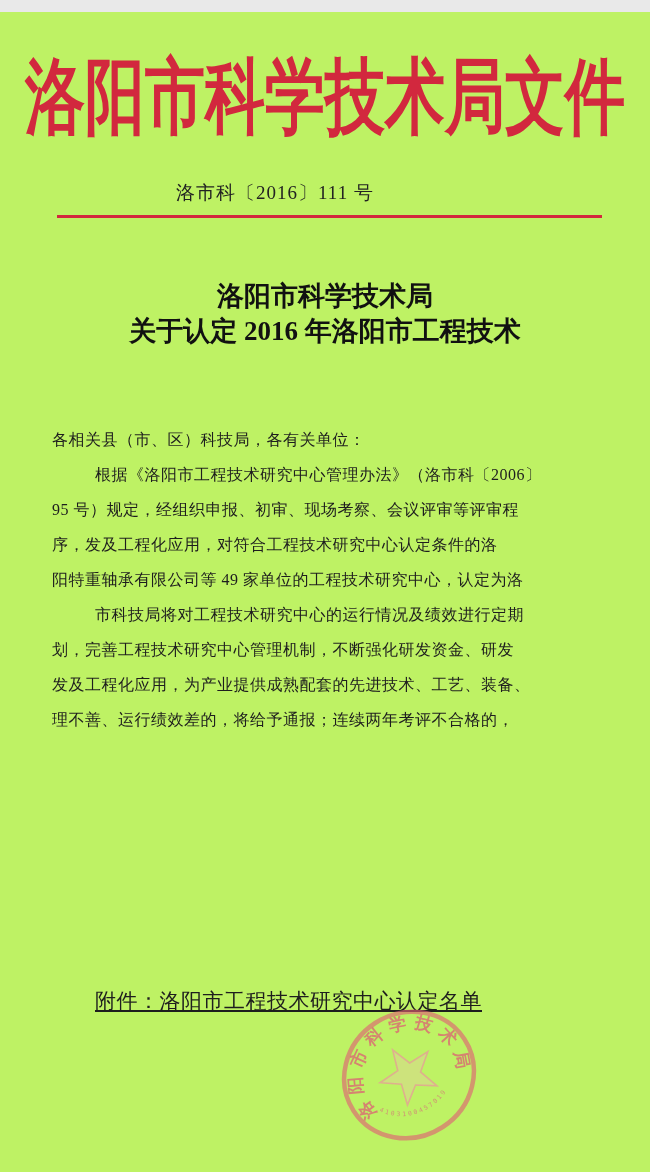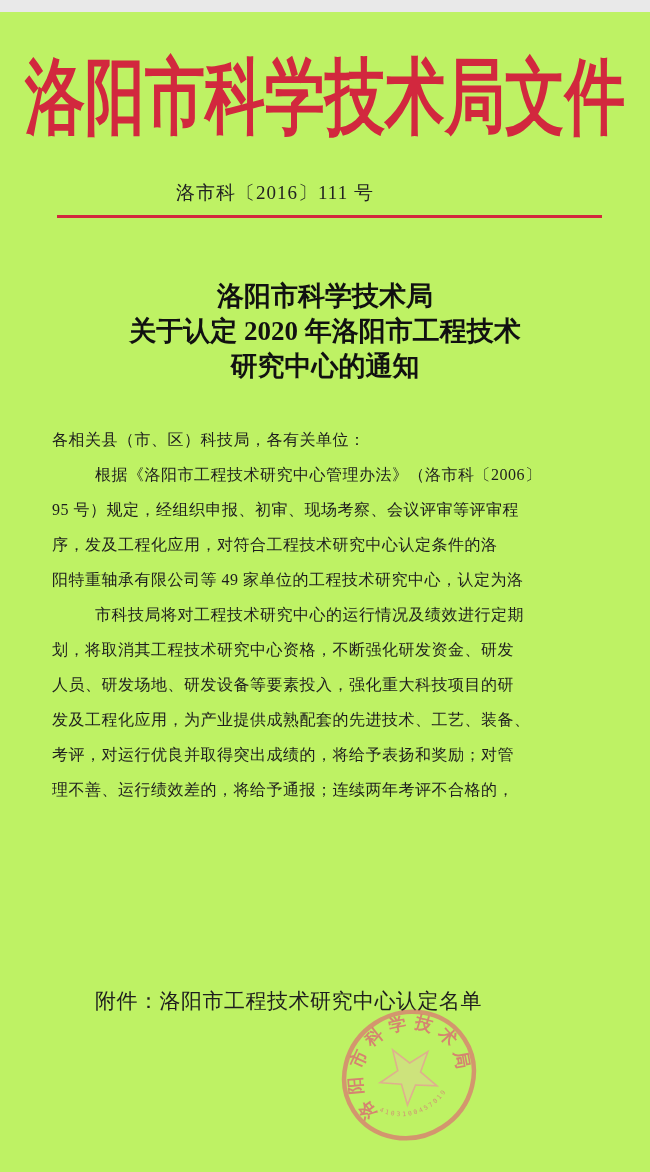--- a/index.html
+++ b/index.html
@@ -48,20 +48,21 @@
     color:#1e1e1e;
   }
   .body-text .line{white-space:nowrap;letter-spacing:0.5px;}
   .body-text .line.indent{padding-left:43px;}
   .attachment-line{
     position:absolute;top:972px;left:52px;width:550px;
     padding-left:43px;
     font-size:21px;line-height:35px;
     letter-spacing:0.5px;
     color:#1e1e1e;
+    text-decoration:underline;
   }
   .seal{
     position:absolute;top:996px;left:338px;
     width:142px;height:134px;
     opacity:0.88;
   }
   .issue-date{
     position:absolute;top:1159px;left:373px;
     font-size:21px;letter-spacing:1px;
     color:#161616;
@@ -74,35 +75,32 @@
 <div class="page">
 
   <div class="org-title">洛阳市科学技术局文件</div>
 
   <div class="doc-number">洛市科〔2016〕111 号</div>
 
   <div class="red-rule"></div>
 
   <div class="notice-title">
       <div class="line">洛阳市科学技术局</div>
-      <div class="line">关于认定 2020 年洛阳市工程技术</div>
-      <div class="line">研究中心的通知</div>
+      <div class="line">关于认定 2016 年洛阳市工程技术</div>
     </div>
 
   <div class="body-text">
       <div class="line">各相关县（市、区）科技局，各有关单位：</div>
       <div class="line indent">根据《洛阳市工程技术研究中心管理办法》（洛市科〔2006〕</div>
       <div class="line">95 号）规定，经组织申报、初审、现场考察、会议评审等评审程</div>
       <div class="line">序，发及工程化应用，对符合工程技术研究中心认定条件的洛</div>
       <div class="line">阳特重轴承有限公司等 49 家单位的工程技术研究中心，认定为洛</div>
       <div class="line indent">市科技局将对工程技术研究中心的运行情况及绩效进行定期</div>
-      <div class="line">划，将取消其工程技术研究中心资格，不断强化研发资金、研发</div>
-      <div class="line">人员、研发场地、研发设备等要素投入，强化重大科技项目的研</div>
+      <div class="line">划，完善工程技术研究中心管理机制，不断强化研发资金、研发</div>
       <div class="line">发及工程化应用，为产业提供成熟配套的先进技术、工艺、装备、</div>
-      <div class="line">考评，对运行优良并取得突出成绩的，将给予表扬和奖励；对管</div>
       <div class="line">理不善、运行绩效差的，将给予通报；连续两年考评不合格的，</div>
     </div>
 
   <div class="attachment-line">附件：洛阳市工程技术研究中心认定名单</div>
 
   <svg class="seal" viewBox="0 0 142 134">
     <g transform="rotate(-33 71 67)">
       <ellipse cx="71" cy="67" rx="66" ry="62" fill="none" stroke="rgba(223,97,117,0.72)" stroke-width="4.5"></ellipse>
       <polygon points="71,37 78.1,57.3 99.5,57.7 82.4,70.7 88.6,91.3 71,79 53.4,91.3 59.6,70.7 42.5,57.7 63.9,57.3" fill="rgba(244,183,192,0.30)" stroke="rgba(236,145,158,0.75)" stroke-width="1.6"></polygon>
       <defs>

